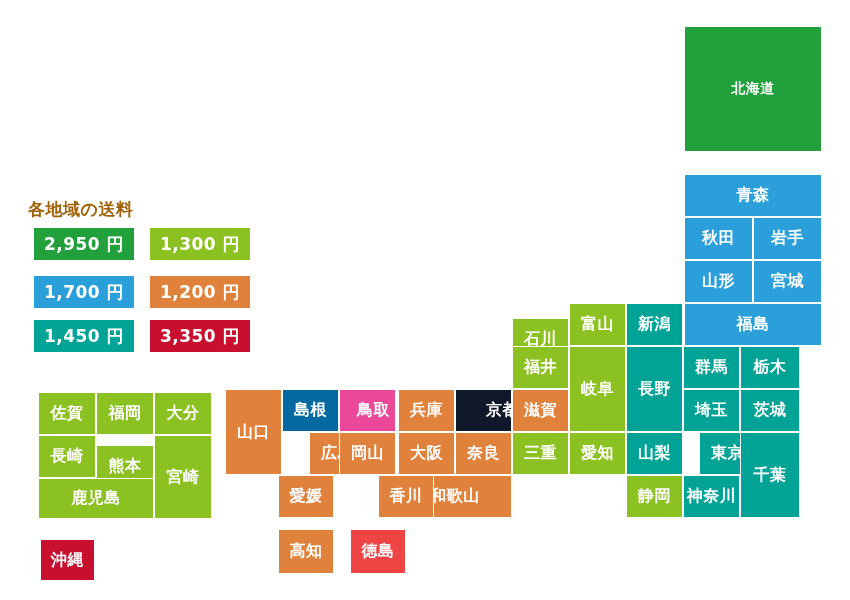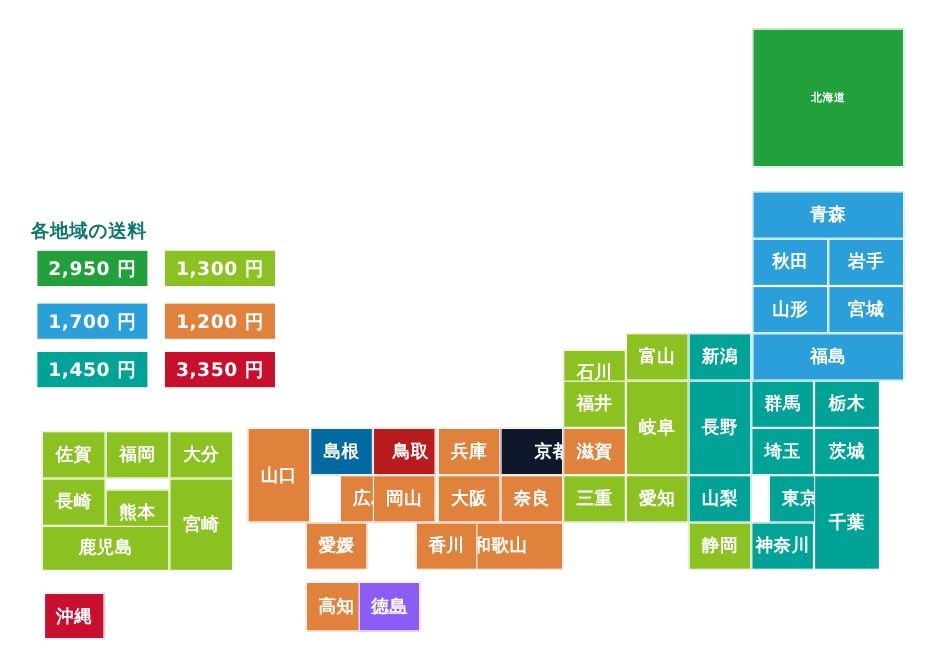--- a/index.html
+++ b/index.html
@@ -24,21 +24,21 @@
     height: 600px;
   }
 
   
   .legend-title {
     position: absolute;
     left: 28px;
     top: 198px;
     font-size: 17px;
     font-weight: bold;
-    color: #0f766e;
+    color: #a16207;
     letter-spacing: 0.5px;
     white-space: nowrap;
   }
   .legend-chip {
     position: absolute;
     display: flex;
     align-items: center;
     justify-content: center;
     color: #ffffff;
     font-weight: bold;
@@ -57,21 +57,21 @@
     justify-content: center;
     color: #ffffff;
     font-weight: bold;
     font-size: 16px;
     letter-spacing: 0.5px;
     white-space: nowrap;
     border: 1.5px solid #ffffff;
     overflow: hidden;
   }
   .pref.big {
-    font-size: 10px;
+    font-size: 14px;
   }
 </style>
 </head>
 <body>
 
 <div id="map-root">
 
   <div class="legend-title">各地域の送料</div>
 
   <div id="legend-chips">
@@ -104,32 +104,32 @@
       <div class="pref" style="left: 740px; top: 389px; width: 60px; height: 43px; background: rgb(0, 163, 150);">茨城</div>
       <div class="pref" style="left: 512px; top: 432px; width: 57px; height: 43px; background: rgb(140, 193, 34);">三重</div>
       <div class="pref" style="left: 569px; top: 432px; width: 57px; height: 43px; background: rgb(140, 193, 34);">愛知</div>
       <div class="pref" style="left: 626px; top: 432px; width: 57px; height: 43px; background: rgb(0, 163, 150);">山梨</div>
       <div class="pref" style="left: 683px; top: 432px; width: 57px; height: 43px; background: rgb(0, 163, 150); margin-left: 16px;">東京</div>
       <div class="pref" style="left: 740px; top: 432px; width: 60px; height: 86px; background: rgb(0, 163, 150);">千葉</div>
       <div class="pref" style="left: 626px; top: 475px; width: 57px; height: 43px; background: rgb(140, 193, 34);">静岡</div>
       <div class="pref" style="left: 683px; top: 475px; width: 57px; height: 43px; background: rgb(0, 163, 150);">神奈川</div>
       <div class="pref" style="left: 225px; top: 389px; width: 57px; height: 86px; background: rgb(224, 129, 60);">山口</div>
       <div class="pref" style="left: 282px; top: 389px; width: 57px; height: 43px; background: #0369a1;">島根</div>
-      <div class="pref" style="left: 339px; top: 389px; width: 57px; height: 43px; background: #b91c1c; padding-left: 12px;">鳥取</div>
+      <div class="pref" style="left: 339px; top: 389px; width: 57px; height: 43px; background: #ec4899; padding-left: 12px;">鳥取</div>
       <div class="pref" style="left: 398px; top: 389px; width: 57px; height: 43px; background: rgb(224, 129, 60);">兵庫</div>
       <div class="pref" style="left: 455px; top: 389px; width: 57px; height: 43px; background: #0f172a; padding-left: 38px;">京都</div>
       <div class="pref" style="left: 282px; top: 432px; width: 57px; height: 43px; background: rgb(224, 129, 60); margin-left: 27px;">広島</div>
       <div class="pref" style="left: 339px; top: 432px; width: 57px; height: 43px; background: rgb(224, 129, 60);">岡山</div>
       <div class="pref" style="left: 398px; top: 432px; width: 57px; height: 43px; background: rgb(224, 129, 60);">大阪</div>
       <div class="pref" style="left: 455px; top: 432px; width: 57px; height: 43px; background: rgb(224, 129, 60);">奈良</div>
       <div class="pref" style="left: 398px; top: 475px; width: 114px; height: 43px; background: rgb(224, 129, 60);">和歌山</div>
       <div class="pref" style="left: 278px; top: 475px; width: 56px; height: 43px; background: rgb(224, 129, 60);">愛媛</div>
       <div class="pref" style="left: 334px; top: 475px; width: 56px; height: 43px; background: rgb(224, 129, 60); margin-left: 44px;">香川</div>
       <div class="pref" style="left: 278px; top: 529px; width: 56px; height: 45px; background: rgb(224, 129, 60);">高知</div>
-      <div class="pref" style="left: 326px; top: 529px; width: 56px; height: 45px; background: #8b5cf6; text-decoration: underline;">徳島</div>
+      <div class="pref" style="left: 350px; top: 529px; width: 56px; height: 45px; background: #ef4444;">徳島</div>
       <div class="pref" style="left: 38px; top: 392px; width: 58px; height: 43px; background: rgb(140, 193, 34);">佐賀</div>
       <div class="pref" style="left: 96px; top: 392px; width: 58px; height: 43px; background: rgb(140, 193, 34);">福岡</div>
       <div class="pref" style="left: 154px; top: 392px; width: 58px; height: 43px; background: rgb(140, 193, 34);">大分</div>
       <div class="pref" style="left: 38px; top: 435px; width: 58px; height: 43px; background: rgb(140, 193, 34);">長崎</div>
       <div class="pref" style="left: 96px; top: 435px; width: 58px; height: 43px; background: rgb(140, 193, 34); margin-top: 10px;">熊本</div>
       <div class="pref" style="left: 154px; top: 435px; width: 58px; height: 84px; background: rgb(140, 193, 34);">宮崎</div>
       <div class="pref" style="left: 38px; top: 478px; width: 116px; height: 41px; background: rgb(140, 193, 34);">鹿児島</div>
       <div class="pref" style="left: 40px; top: 539px; width: 55px; height: 42px; background: rgb(200, 16, 46);">沖縄</div>
     </div>
 

